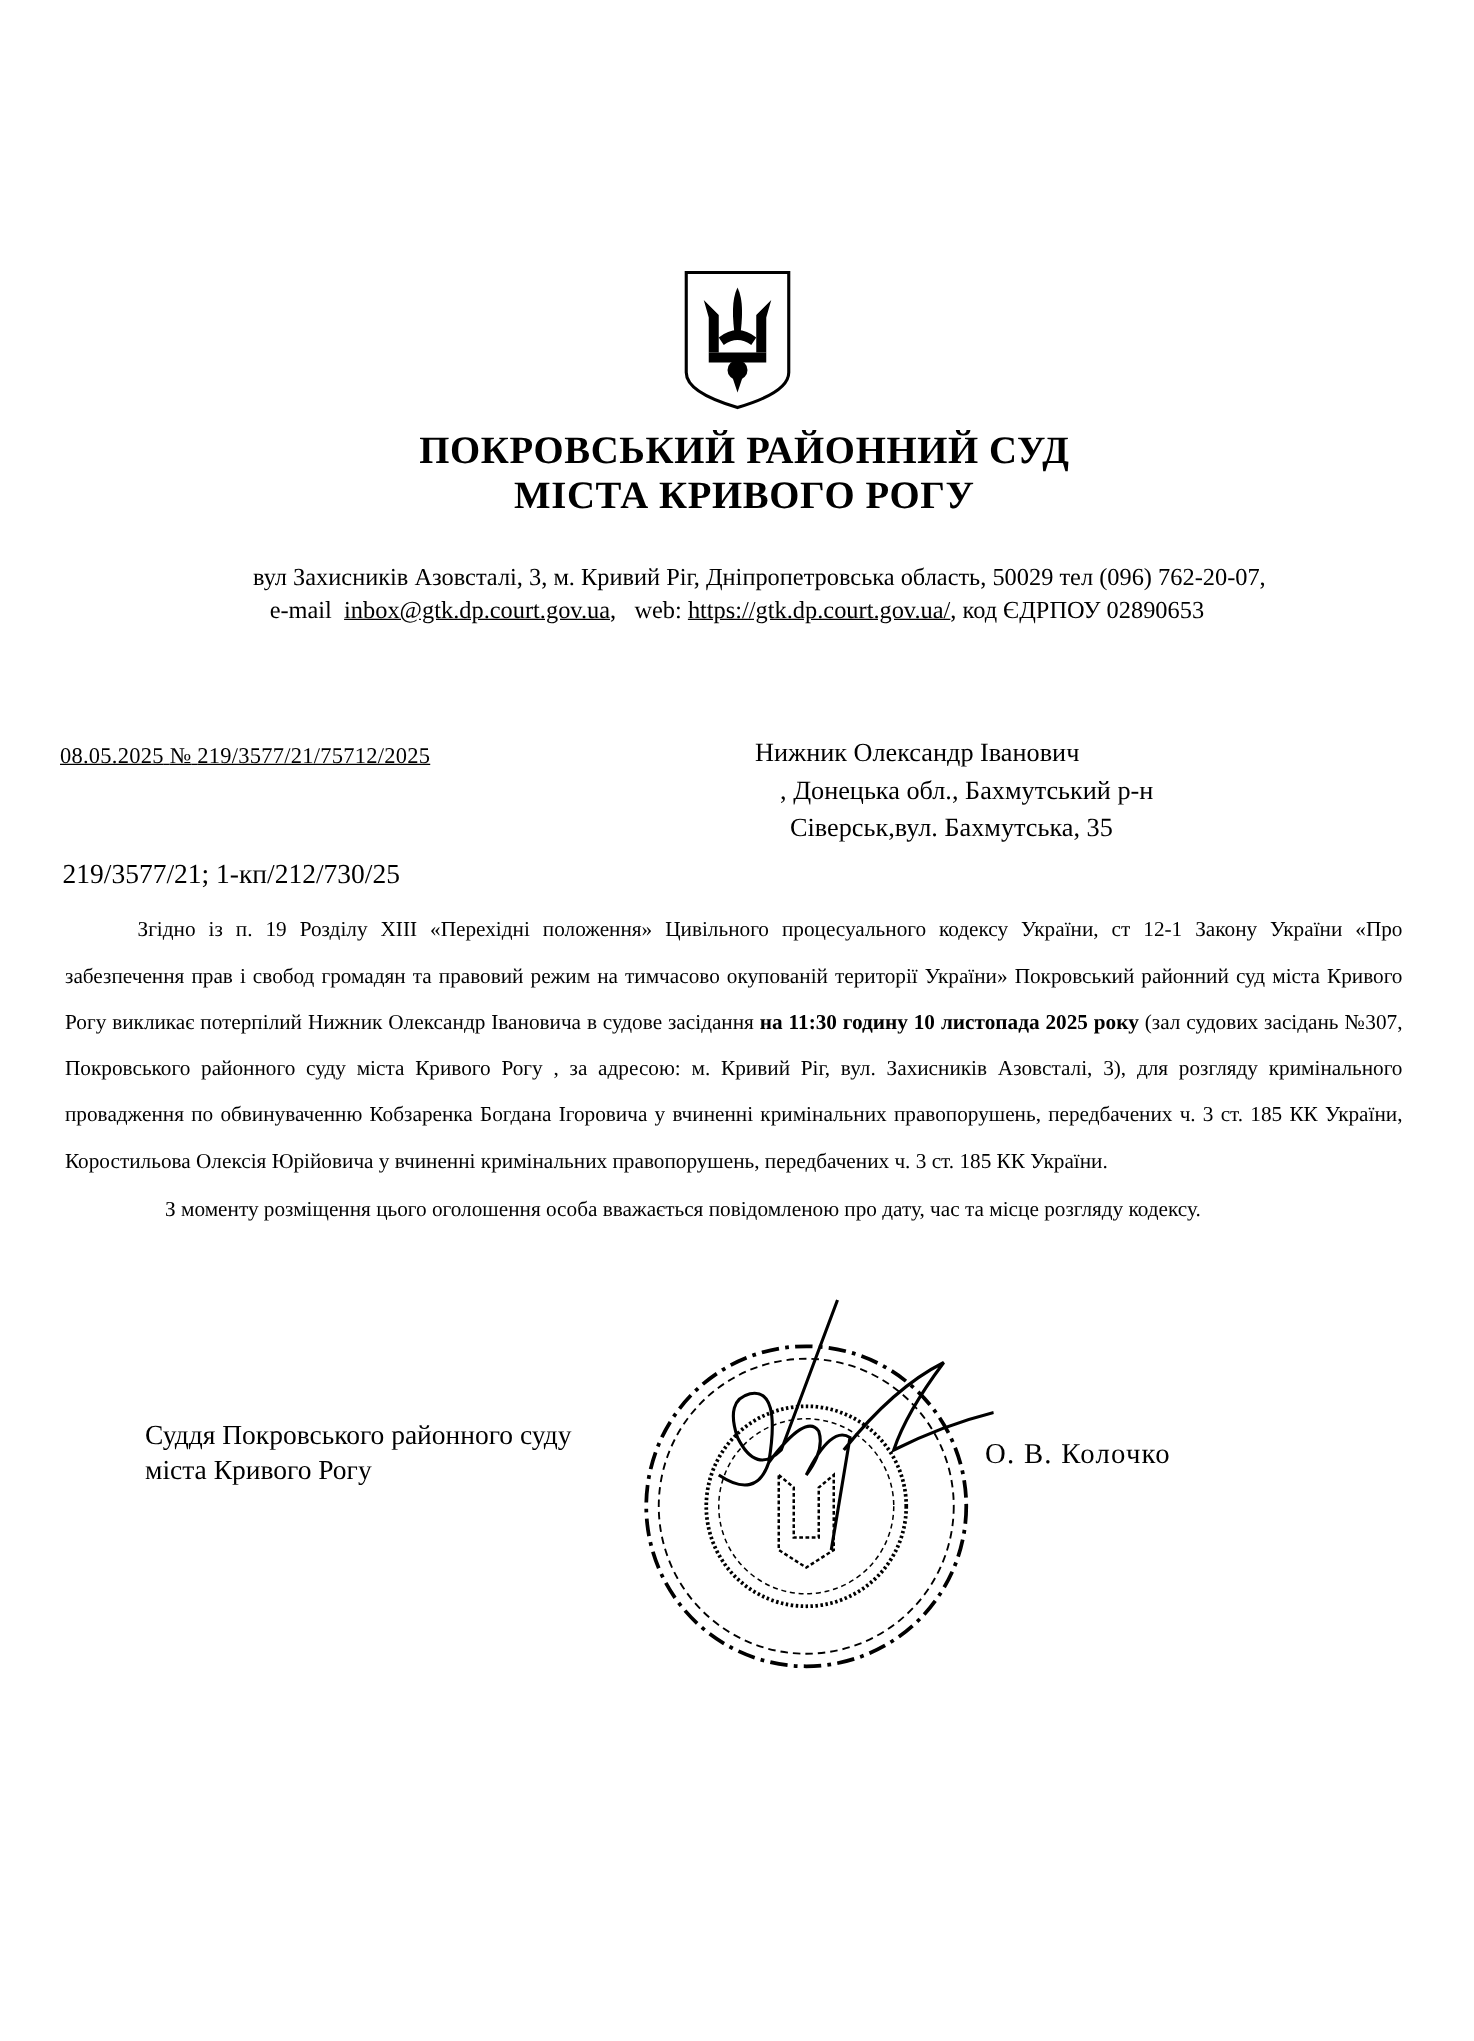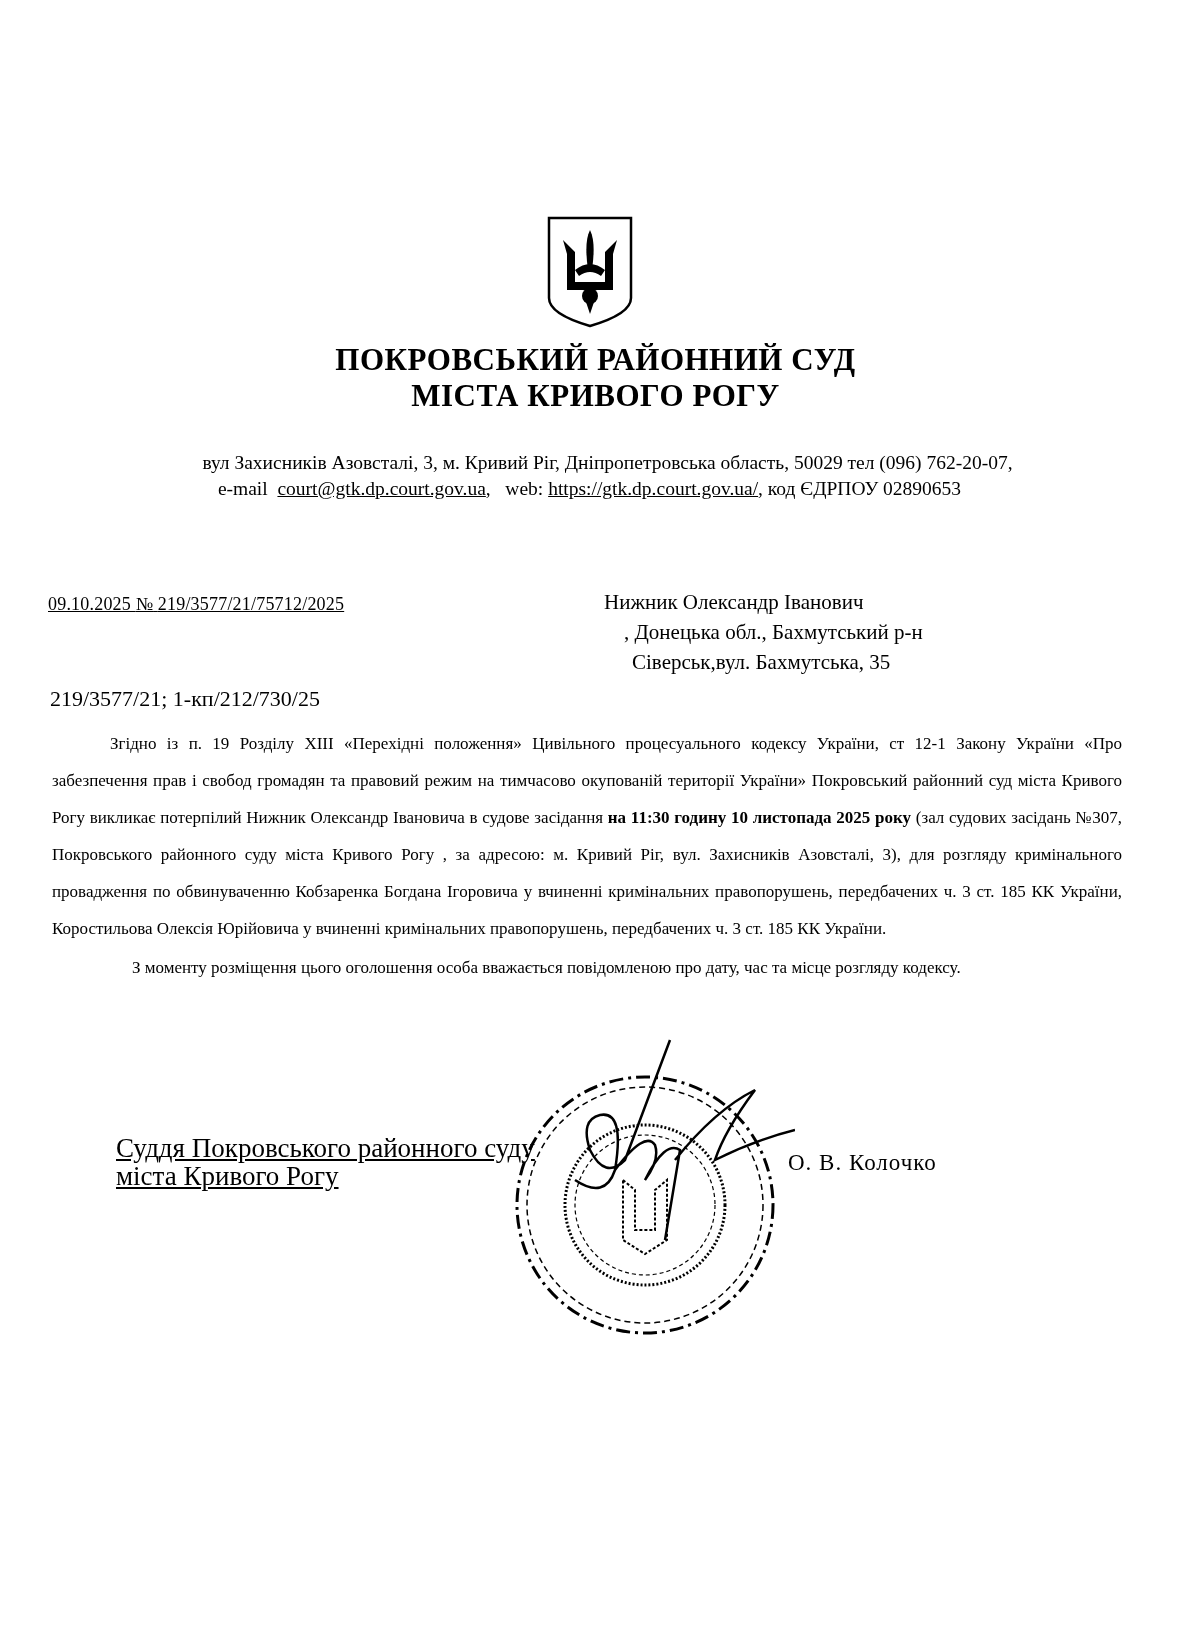--- a/index.html
+++ b/index.html
@@ -87,23 +87,22 @@
     }
     .body-text p + p {
       text-indent: 80px;
       margin-top: 2px;
     }
     .body-text b { font-weight: bold; }
     .signature-title {
       position: absolute;
       left: 116px;
       top: 1134px;
-      font-size: 27px;
+      font-size: 22px;
       line-height: 28px;
-      text-decoration: underline;
     }
     .signature-name {
       position: absolute;
       left: 788px;
       top: 1150px;
       font-size: 23px;
       letter-spacing: 1px;
     }
     .stamp {
       position: absolute;
@@ -127,27 +126,27 @@
     <path d="M30 60 Q45 48 60 60 L56 66 Q45 58 34 66 Z" fill="#000"></path>
     <circle cx="45" cy="86" r="8" fill="#000"></circle>
     <path d="M41 92 L45 104 L49 92 Z" fill="#000"></path>
   </svg>
 
   <div class="court-title l1">ПОКРОВСЬКИЙ РАЙОННИЙ СУД</div>
   <div class="court-title l2">МІСТА КРИВОГО РОГУ</div>
 
   <div class="contacts l1">вул  Захисників Азовсталі, 3, м. Кривий Ріг,  Дніпропетровська область, 50029 тел  (096) 762-20-07,</div>
   <div class="contacts l2">
-    <span>e-mail</span>&nbsp;&nbsp;<span class="u">court@gtk.dp.court.gov.ua</span>,&nbsp;&nbsp;
+    <span>e-mail</span>&nbsp;&nbsp;<span class="u">inbox@gtk.dp.court.gov.ua</span>,&nbsp;&nbsp;
     <span>web</span>:&nbsp;<span class="u">https://gtk.dp.court.gov.ua/</span>,
     <span>код ЄДРПОУ 02890653</span>
   </div>
 
   <div class="outgoing">
-    <span>09.10.2025</span>
+    <span>08.05.2025</span>
     <span>№</span>
     <span>219/3577/21/75712/2025</span>
   </div>
 
   <div class="recipient name">Нижник Олександр Іванович</div>
   <div class="recipient addr1">,  Донецька обл.,  Бахмутський р-н</div>
   <div class="recipient addr2">Сіверськ,вул. Бахмутська, 35</div>
 
   <div class="case-ref">219/3577/21; 1-кп/212/730/25</div>
 

